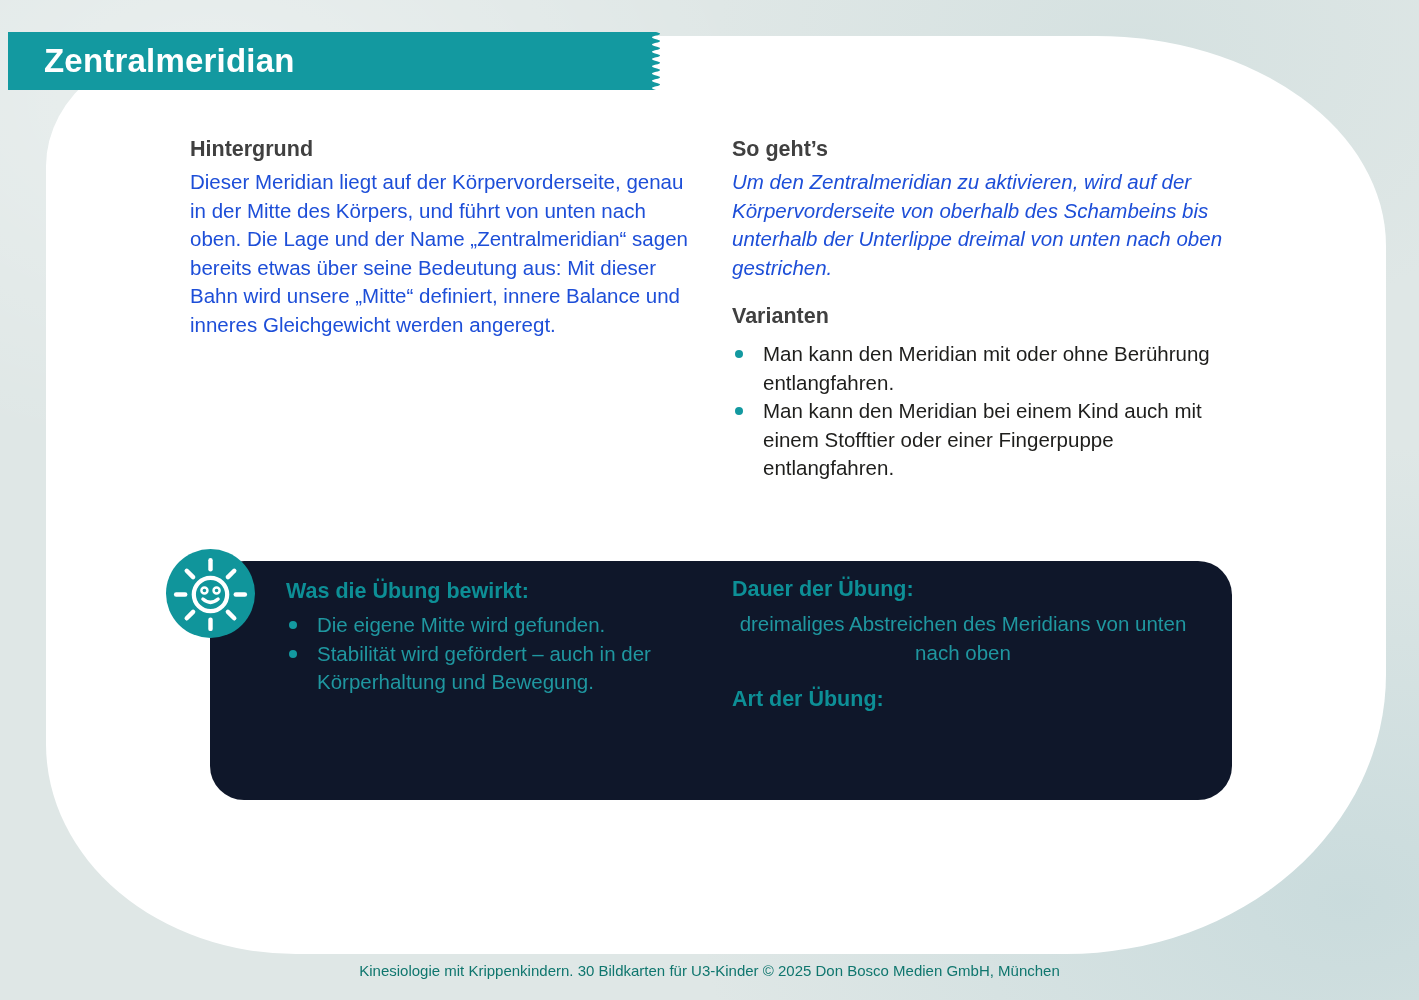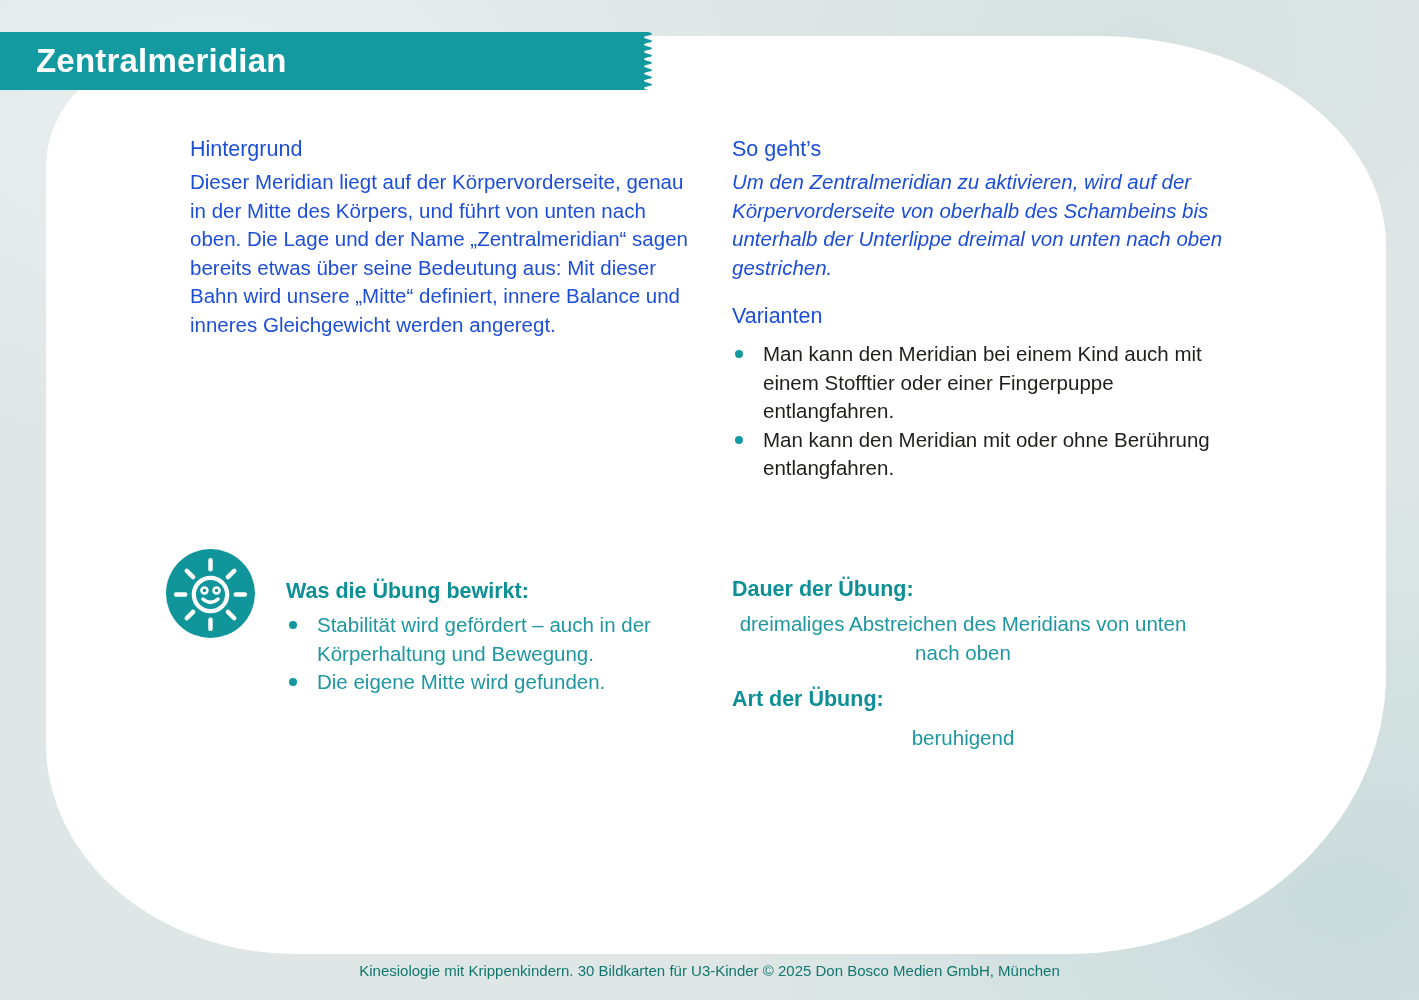--- a/index.html
+++ b/index.html
@@ -16,54 +16,54 @@
       radial-gradient(700px 500px at 80% 5%, rgba(198,216,216,.4), rgba(198,216,216,0) 60%),
       #dfe7e6;
   }
   .blob{
     position:absolute;left:46px;top:36px;width:1340px;height:918px;
     background:#ffffff;
     border-radius:170px 290px 320px 250px / 130px 210px 280px 210px;
   }
   
   .banner{
-    position:absolute;left:0;top:32px;height:58px;display:flex;align-items:stretch;z-index:5;
+    position:absolute;left:0;top:32px;height:58px;display:flex;align-items:stretch;z-index:5;padding-left:8px;
   }
   .banner-fill{
     width:634px;background:#1399a0;display:flex;align-items:center;
   }
   .banner-title{
     padding-left:36px;color:#ffffff;font-size:33px;font-weight:700;letter-spacing:.2px;
     line-height:58px;white-space:nowrap;
   }
   .banner-edge{display:block;height:58px;width:24px;}
   
   .heading{
-    position:absolute;color:#1d4ed8;font-size:21.5px;font-weight:400;line-height:26px;
+    position:absolute;color:#404040;font-size:21.5px;font-weight:700;line-height:26px;
   }
   .body-text{
     position:absolute;color:#1d4ed8;font-size:20.5px;line-height:28.6px;
   }
   .col-left{left:190px;}
   .col-right{left:732px;}
   ul.dot-list{
     position:absolute;margin:0;padding:0;list-style:none;
     font-size:20.5px;line-height:28.6px;
   }
   ul.dot-list li{position:relative;padding-left:31px;}
   ul.dot-list li::before{
     content:"";position:absolute;left:3px;top:10px;width:8px;height:8px;border-radius:50%;
     background:#1399a0;
   }
   ul.dark li{color:#1e1e1c;}
   ul.teal li{color:#1f97a0;}
   
   .info-box{
     position:absolute;left:210px;top:561px;width:1022px;height:239px;
-    background:#ffffff;border-radius:34px;z-index:2;
+    background:#0f172a;border-radius:34px;z-index:2;
   }
   .icon-circle{
     position:absolute;left:166px;top:549px;width:89px;height:89px;border-radius:50%;
     background:#10959b;z-index:3;display:flex;align-items:center;justify-content:center;
   }
   .box-heading{
     position:absolute;color:#0d8f96;font-size:21.5px;font-weight:700;line-height:26px;
   }
   .box-text{
     position:absolute;color:#1f97a0;font-size:20.5px;line-height:28.6px;text-align:center;
@@ -99,36 +99,35 @@
 </div>
 
 <div class="heading col-left" style="top:136px;">Hintergrund</div>
 <div class="body-text col-left" style="top:168px;width:505px;">Dieser Meridian liegt auf der Körpervorderseite, genau in der Mitte des Körpers, und führt von unten nach oben. Die Lage und der Name „Zentralmeridian“ sagen bereits etwas über seine Bedeutung aus: Mit dieser Bahn wird unsere „Mitte“ definiert, innere Balance und inneres Gleichgewicht werden angeregt.</div>
 
 <div class="heading col-right" style="top:136px;">So geht’s</div>
 <div class="body-text col-right" style="top:168px;width:492px;font-style:italic;">Um den Zentralmeridian zu aktivieren, wird auf der Körpervorderseite von oberhalb des Schambeins bis unterhalb der Unterlippe dreimal von unten nach oben gestrichen.</div>
 
 <div class="heading col-right" style="top:303px;">Varianten</div>
 <ul class="dot-list dark col-right" style="top:340px;width:492px;">
+  <li>Man kann den Meridian mit oder ohne Berührung entlangfahren.</li>
   <li>Man kann den Meridian bei einem Kind auch mit ei­nem Stofftier oder einer Fingerpuppe entlangfahren.</li>
-  <li>Man kann den Meridian mit oder ohne Berührung entlangfahren.</li>
 </ul>
 
 <div class="info-box">
   <div class="box-heading" style="left:76px;top:17px;">Was die Übung bewirkt:</div>
   <ul class="dot-list teal" style="left:76px;top:50px;width:392px;">
+    <li>Die eigene Mitte wird gefunden.</li>
     <li>Stabilität wird gefördert – auch in der Körperhaltung und Bewegung.</li>
-    <li>Die eigene Mitte wird gefunden.</li>
   </ul>
 
   <div class="box-heading" style="left:522px;top:15px;">Dauer der Übung:</div>
   <div class="box-text" style="left:522px;top:49px;width:462px;">dreimaliges Abstreichen des Meridians von unten nach oben</div>
 
   <div class="box-heading" style="left:522px;top:125px;">Art der Übung:</div>
-  <div class="box-text" style="left:522px;top:163px;width:462px;">beruhigend</div>
 </div>
 
 <div class="icon-circle">
   <svg width="89" height="89" viewBox="0 0 88 88" xmlns="http://www.w3.org/2000/svg">
     <g stroke="#ffffff" fill="none" stroke-linecap="round">
 
       <circle cx="44" cy="45" r="16.5" stroke-width="4.2"></circle>
 
       <path d="M36.5 49.5 q7.5 6.5 15 0" stroke-width="3.4"></path>
 

